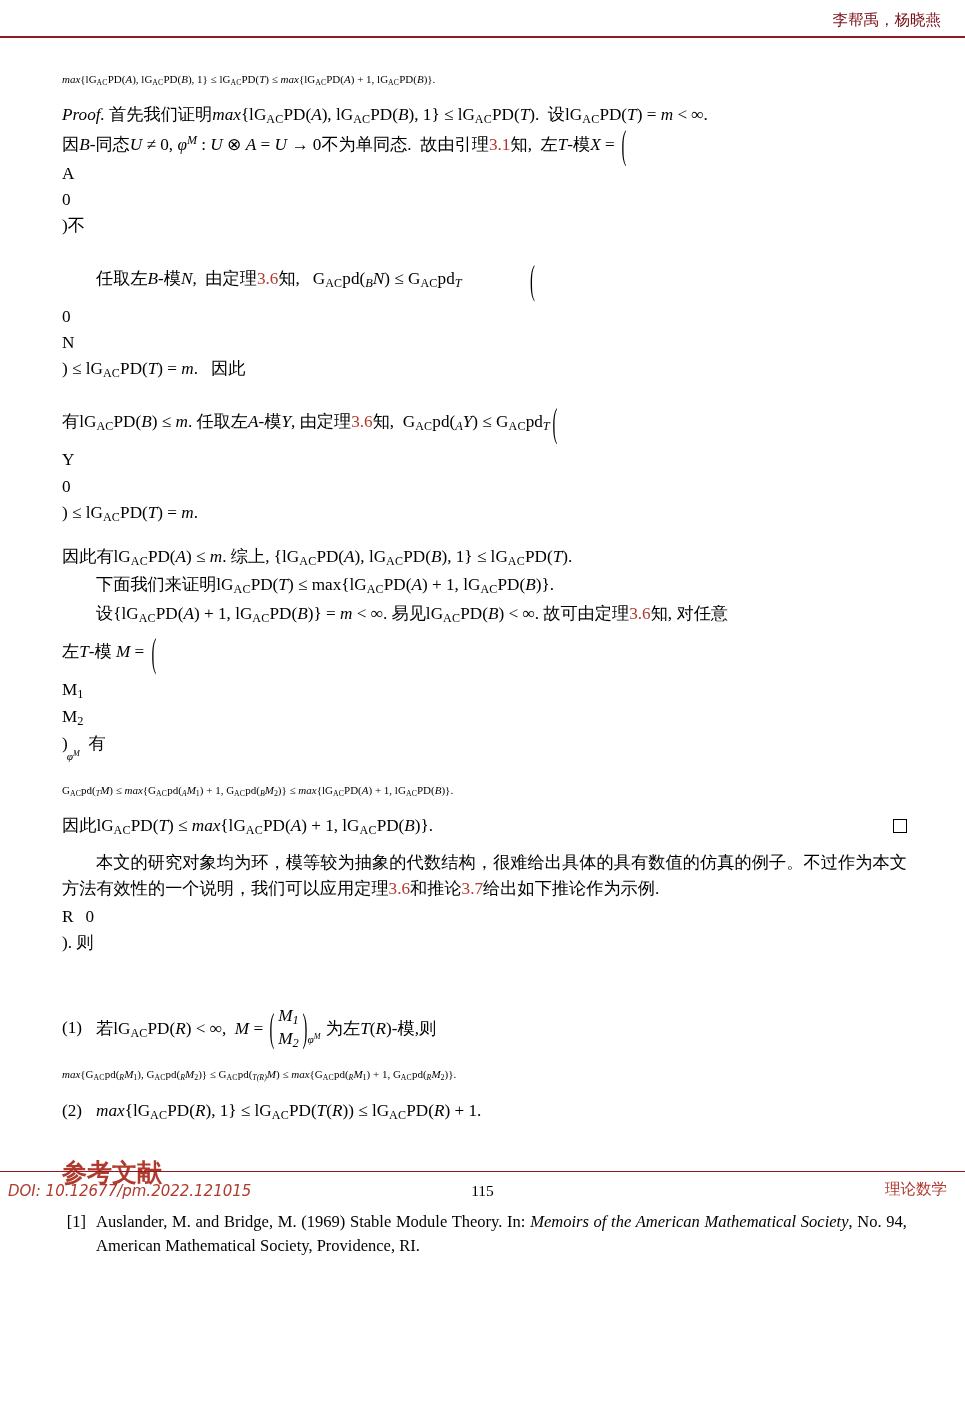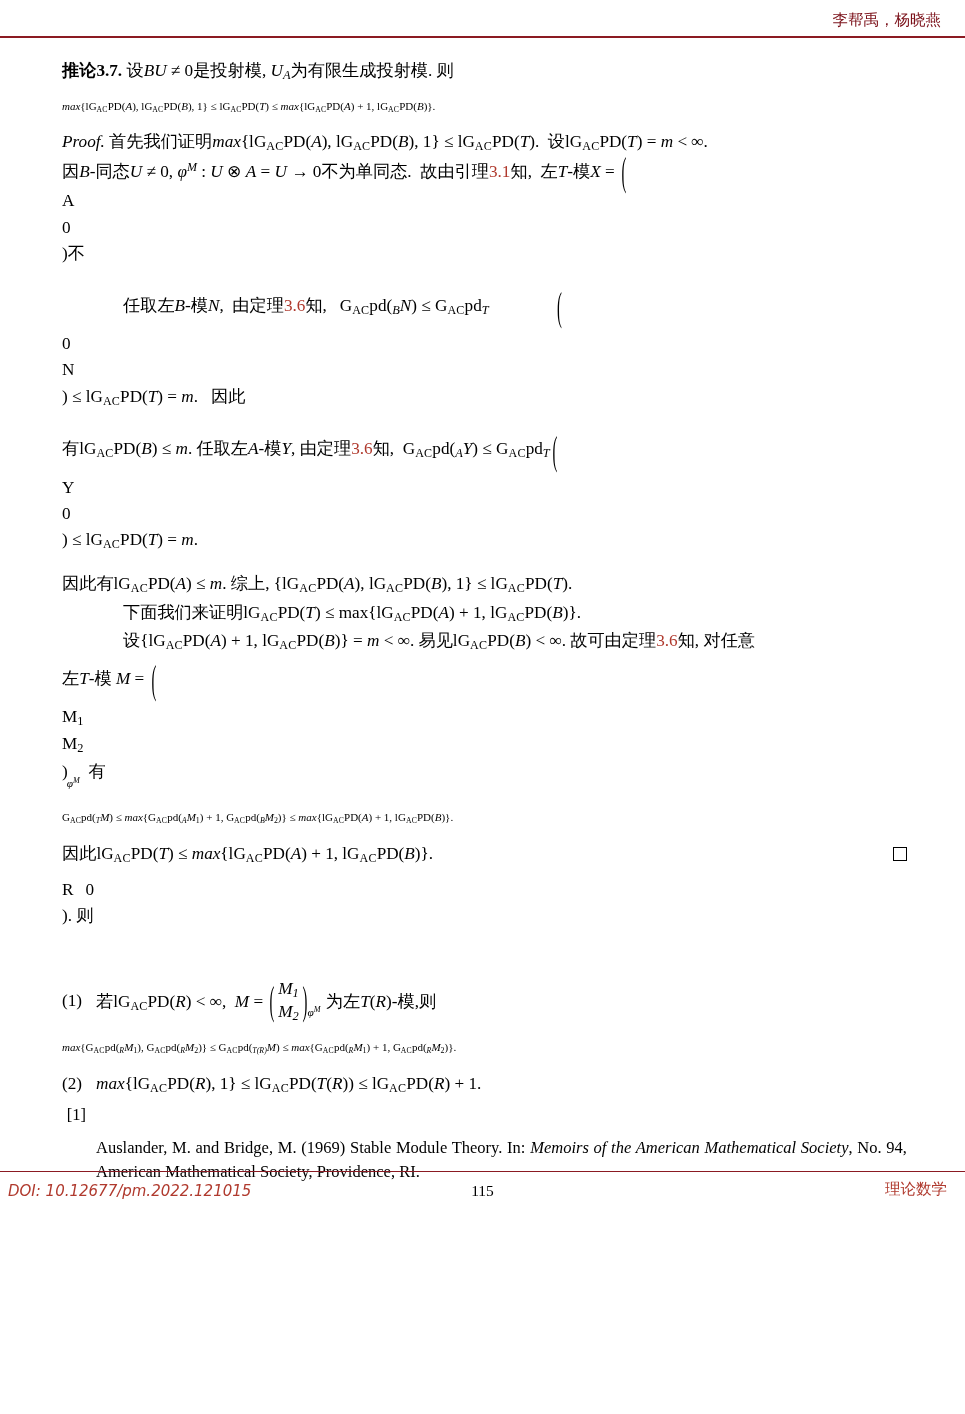--- a/index.html
+++ b/index.html
@@ -44,21 +44,21 @@
     top: 58px;
     left: 62px;
     width: 845px;
     font-size: 17.2px;
     line-height: 1.52;
   }
   .para {
     margin: 0 0 2px 0;
     text-align: justify;
   }
-  .indent { text-indent: 34px; margin-left: 27px; }
+  .indent { text-indent: 34px; }
   .bold { font-weight: bold; }
   .ital { font-style: italic; }
   .ref { color: #b03a2e; }
   .eq {
     margin: 13px 0 13px 0;
     text-align: left;
     font-size: 11px;
   }
   .subac {
     font-size: 0.70em;
@@ -123,21 +123,21 @@
     font-size: 16.5px;
     line-height: 1.45;
   }
   .bib-num {
     width: 34px;
     flex: 0 0 34px;
     text-align: right;
     padding-right: 10px;
     box-sizing: border-box;
   }
-  .bib-text { flex: 1 1 auto; text-align: justify; margin-top: 33px; }
+  .bib-text { flex: 1 1 auto; text-align: justify; }
   
   .foot-rule {
     position: absolute;
     bottom: 42px;
     left: 0px;
     width: 965px;
     height: 1.4px;
     background: #8b1a22;
   }
   .foot-left {
@@ -179,26 +179,20 @@
 <body>
 
 <div class="page">
 
   <div class="running-head">李帮禹，杨晓燕</div>
   <div class="head-rule"></div>
 
   <div class="content">
 
     
-    <p class="para">
-      <span class="bold">推论3.7.</span>
-      <span>
-        设<span class="mi">B</span><span class="mi">U</span> ≠ 0是投射模, <span class="mi">U</span><span class="sub mi">A</span>为有限生成投射模. 则
-      </span>
-    </p>
 
     <div class="eq">
       <span class="mi">max</span>{lG<span class="subac">AC</span>PD(<span class="mi">A</span>), lG<span class="subac">AC</span>PD(<span class="mi">B</span>), 1} ≤ lG<span class="subac">AC</span>PD(<span class="mi">T</span>) ≤ <span class="mi">max</span>{lG<span class="subac">AC</span>PD(<span class="mi">A</span>) + 1, lG<span class="subac">AC</span>PD(<span class="mi">B</span>)}.
     </div>
 
     <p class="para">
       <span class="ital">Proof.</span>
       首先我们证明<span class="mi">max</span>{lG<span class="subac">AC</span>PD(<span class="mi">A</span>), lG<span class="subac">AC</span>PD(<span class="mi">B</span>), 1} ≤ lG<span class="subac">AC</span>PD(<span class="mi">T</span>). &nbsp;设lG<span class="subac">AC</span>PD(<span class="mi">T</span>) = <span class="mi">m</span> &lt; ∞.
     </p>
 
@@ -238,20 +232,23 @@
       G<span class="subac">AC</span>pd(<span class="sub mi">T</span><span class="mi">M</span>) ≤ <span class="mi">max</span>{G<span class="subac">AC</span>pd(<span class="sub mi">A</span><span class="mi">M</span><span class="sub">1</span>) + 1, G<span class="subac">AC</span>pd(<span class="sub mi">B</span><span class="mi">M</span><span class="sub">2</span>)} ≤ <span class="mi">max</span>{lG<span class="subac">AC</span>PD(<span class="mi">A</span>) + 1, lG<span class="subac">AC</span>PD(<span class="mi">B</span>)}.
     </div>
 
     <p class="para">
       因此lG<span class="subac">AC</span>PD(<span class="mi">T</span>) ≤ <span class="mi">max</span>{lG<span class="subac">AC</span>PD(<span class="mi">A</span>) + 1, lG<span class="subac">AC</span>PD(<span class="mi">B</span>)}.
       <span class="qed"></span>
     </p>
 
     <div class="spacer8"></div>
 
+    <p class="para indent">
+      本文的研究对象均为环，模等较为抽象的代数结构，很难给出具体的具有数值的仿真的例子。不过作为本文方法有效性的一个说明，我们可以应用定理<span class="ref">3.6</span>和推论<span class="ref">3.7</span>给出如下推论作为示例.
+    </p>
 
     <div><span class="cell">R</span><span class="cell" style="margin-left:12px">0</span></div><span class="paren">)</span>. 则
     <p></p>
 
     <div style="height:22px"></div>
 
     <div class="list-item tall-line">
       <div class="list-num">(1)</div>
       <div class="list-body">
         若lG<span class="subac">AC</span>PD(<span class="mi">R</span>) &lt; ∞, &nbsp;<span class="mi">M</span> =
@@ -264,20 +261,21 @@
       <span class="mi">max</span>{G<span class="subac">AC</span>pd(<span class="sub mi">R</span><span class="mi">M</span><span class="sub">1</span>), G<span class="subac">AC</span>pd(<span class="sub mi">R</span><span class="mi">M</span><span class="sub">2</span>)} ≤ G<span class="subac">AC</span>pd(<span class="sub mi">T(R)</span><span class="mi">M</span>) ≤ <span class="mi">max</span>{G<span class="subac">AC</span>pd(<span class="sub mi">R</span><span class="mi">M</span><span class="sub">1</span>) + 1, G<span class="subac">AC</span>pd(<span class="sub mi">R</span><span class="mi">M</span><span class="sub">2</span>)}.
     </div>
 
     <div class="list-item">
       <div class="list-num">(2)</div>
       <div class="list-body">
         <span class="mi">max</span>{lG<span class="subac">AC</span>PD(<span class="mi">R</span>), 1} ≤ lG<span class="subac">AC</span>PD(<span class="mi">T</span>(<span class="mi">R</span>)) ≤ lG<span class="subac">AC</span>PD(<span class="mi">R</span>) + 1.
       </div>
     </div>
 
+    <h2 class="refs-title">参考文献</h2>
 
     <div class="bib-item">
       <div class="bib-num">[1]</div>
       <div class="bib-text">
         Auslander, M. and Bridge, M. (1969) Stable Module Theory. In:
         <span class="ital">Memoirs of the American Mathematical Society</span>, No. 94, American Mathematical Society, Providence, RI.
       </div>
     </div>
 
     

